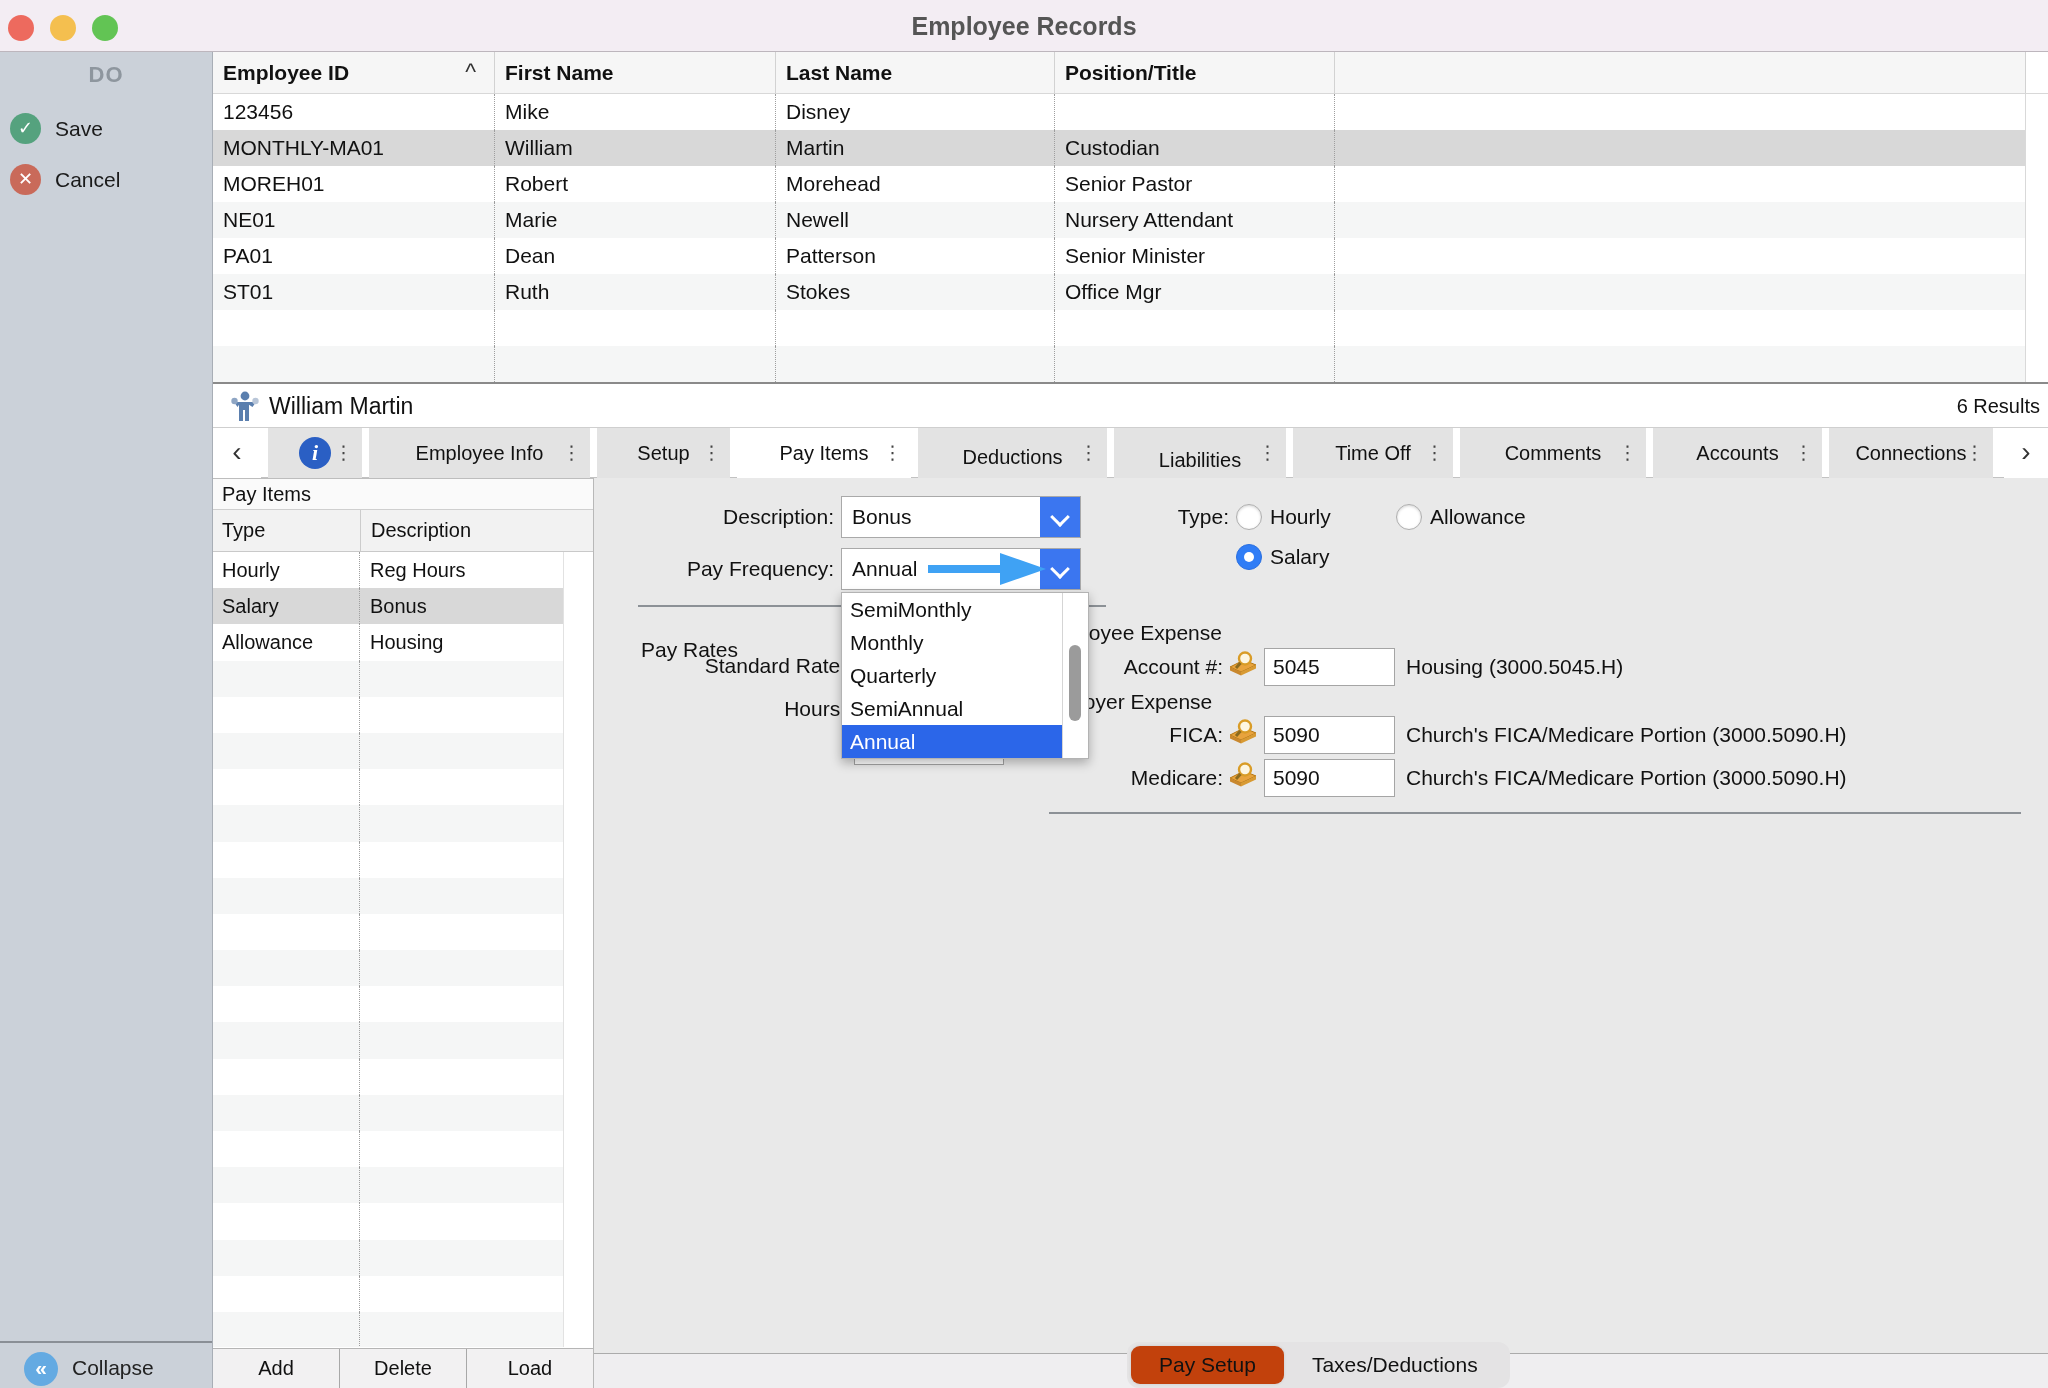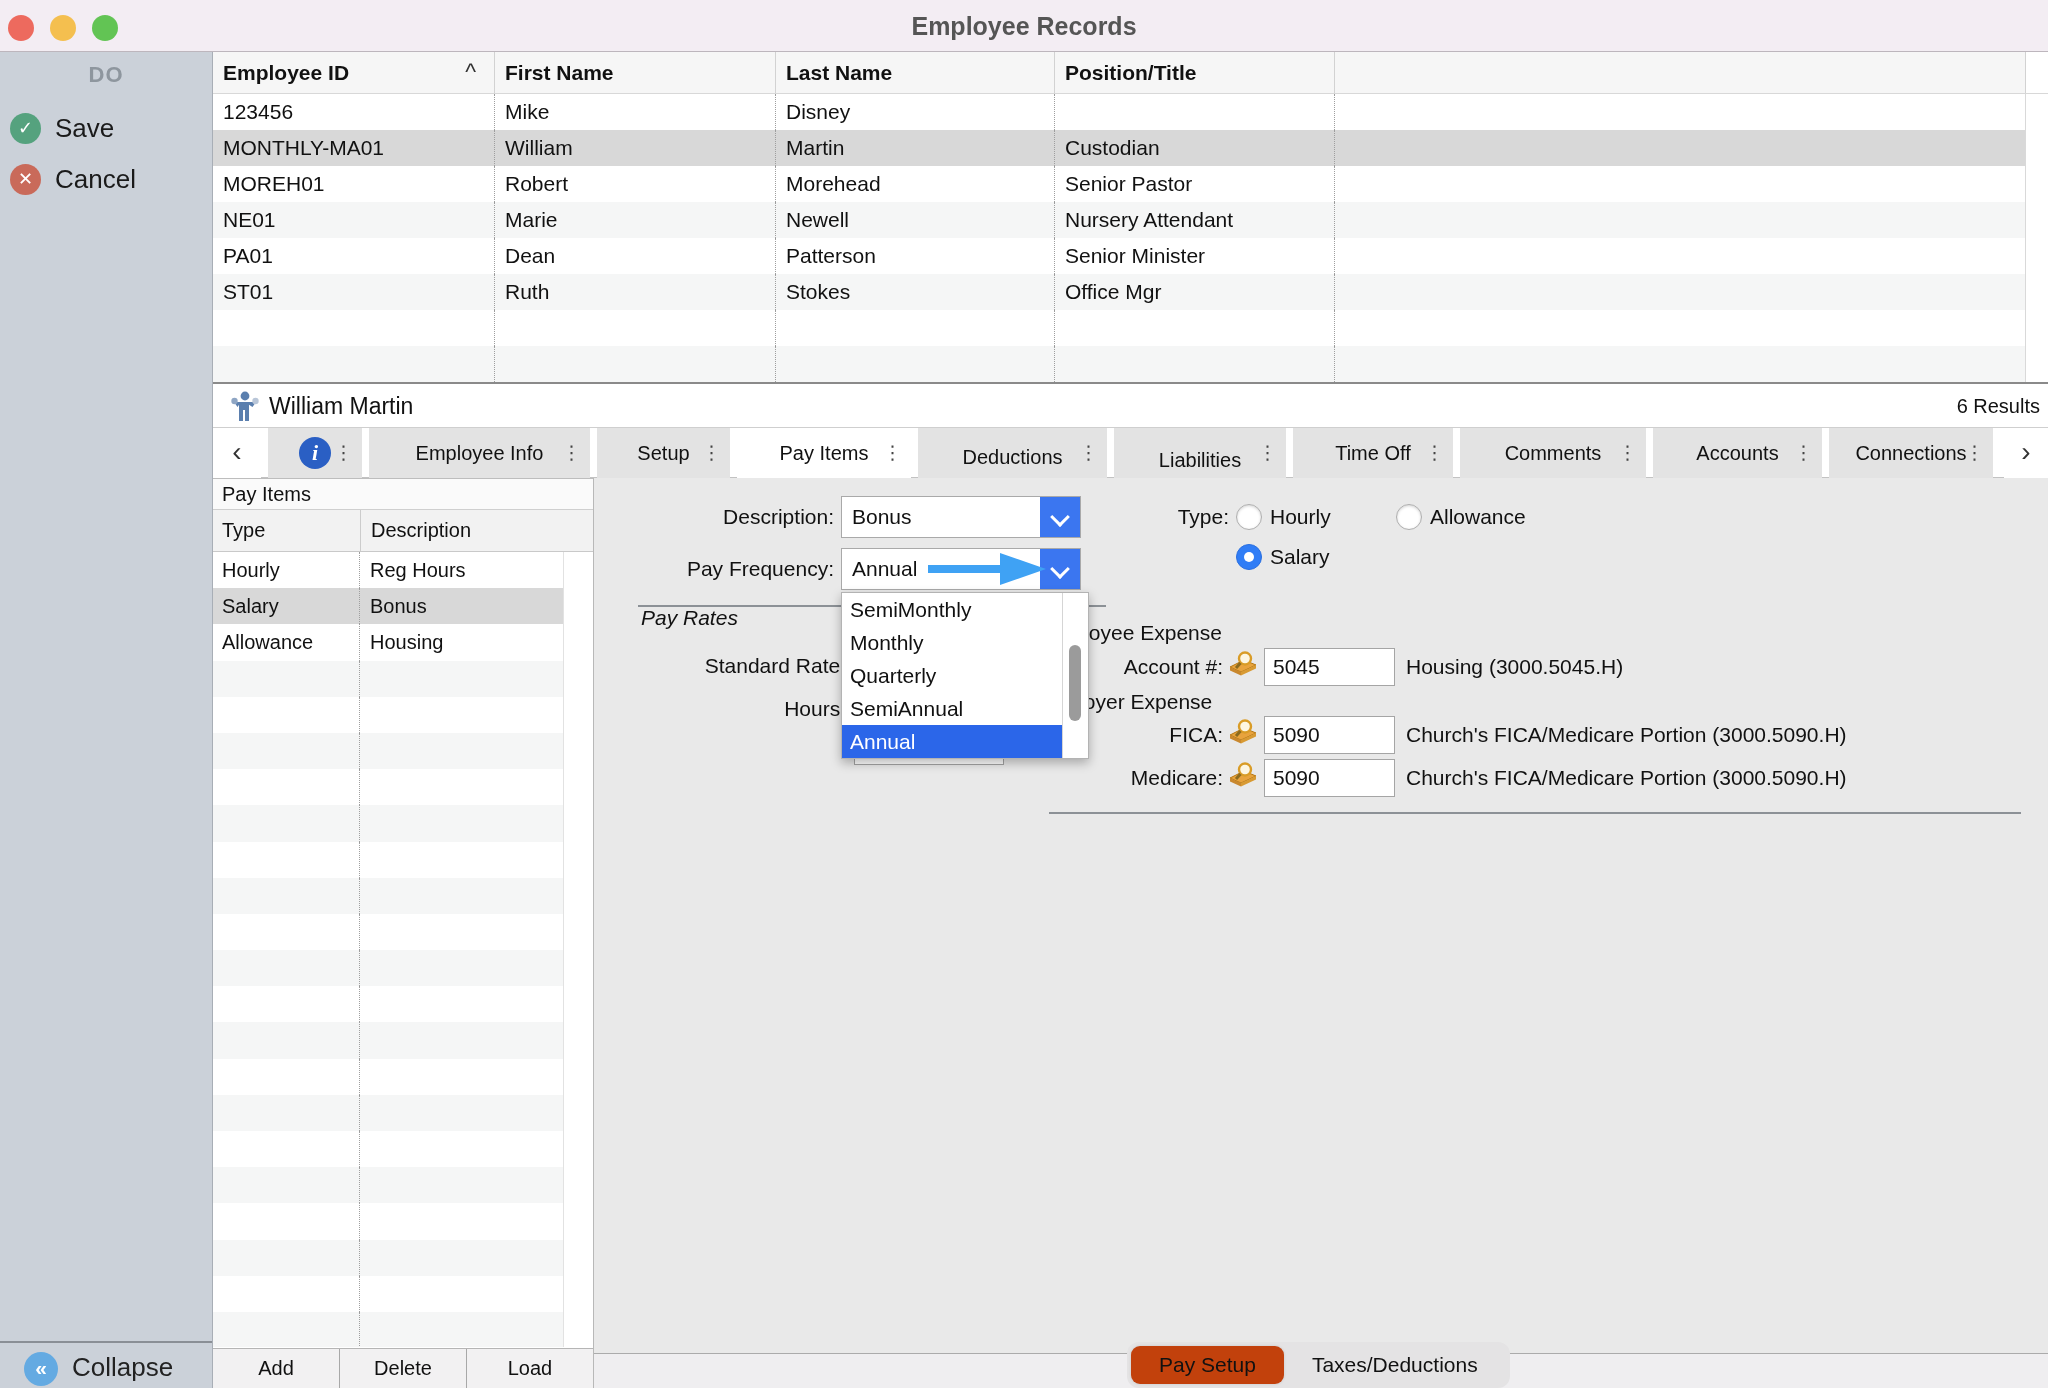--- a/index.html
+++ b/index.html
@@ -12,21 +12,21 @@
   #light-close { left:8px;  background:#ed6a5e; }
   #light-min   { left:50px; background:#f4bf4f; }
   #light-max   { left:92px; background:#62c454; }
   #win-title { position:absolute; left:0; right:0; top:0; height:52px; line-height:52px; text-align:center; font-size:25px; font-weight:bold; color:#555; }
 
   
   #sidebar { position:absolute; left:0; top:52px; width:213px; height:1336px; background:#cbd1d9; border-right:1px solid #a8aeb6; }
   #side-header { position:absolute; top:8px; left:0; width:100%; height:30px; line-height:30px; text-align:center; font-size:22px; font-weight:bold; color:#8e969e; letter-spacing:1px; }
   .side-item { position:absolute; left:0; width:100%; height:32px; cursor:default; }
   .side-item .bubble { position:absolute; left:10px; top:0; width:31px; height:31px; border-radius:50%; color:#fff; text-align:center; line-height:31px; font-size:18px; }
-  .side-item .s-label { position:absolute; left:55px; top:0; height:31px; line-height:31px; font-size:26px; color:#1a1a1a; }
+  .side-item .s-label { position:absolute; left:55px; top:0; height:31px; line-height:31px; font-size:21px; color:#1a1a1a; }
   #save-item { top:61px; }
   #cancel-item { top:112px; }
   #save-item .bubble { background:#55a27e; }
   #cancel-item .bubble { background:#c96a5a; }
   #collapse-sep { position:absolute; left:0; top:1289px; width:100%; border-top:2px solid #8a8f96; }
   #collapse-item { top:1300px; }
   #collapse-item .bubble { background:#64aae2; font-size:21px; font-weight:bold; left:24px; width:34px; height:34px; line-height:32px; }
   #collapse-item .s-label { left:72px; color:#222; }
 
   
@@ -394,21 +394,21 @@
   <div class="combo" style="left:247px; top:70px;">
     <span class="combo-val">Annual</span>
     <span class="combo-btn"></span>
   </div>
 
   <svg id="arrow-annot" width="120" height="40" viewBox="0 0 120 40">
     <polygon points="0,16 72,16 72,4 118,20 72,36 72,24 0,24" fill="#3fa2f4"></polygon>
   </svg>
 
   <div class="sepline" style="left:44px; top:127px; width:468px;"></div>
-  <div class="flabel" style="left:47px; top:128px;font-style:italic;">Pay Rates</div>
+  <div class="flabel" style="left:47px; top:160px;">Pay Rates</div>
   <div class="flabel r" style="left:0; top:176px; width:252px;">Standard Rate:</div>
   <input class="tinput" style="left: 260px; top: 170px; width: 160px; height: 38px;">
   <div class="flabel r" style="left:0; top:219px; width:252px;">Hours:</div>
   <input class="tinput" style="left: 260px; top: 243px; width: 150px; height: 44px;">
 
   <div class="flabel" style="left:447px; top:143px;">Employee Expense</div>
   <div class="flabel r" style="left:380px; top:177px; width:249px;">Account #:</div>
   <svg class="lookup-icon" style="left:634px; top:172px;" viewBox="0 0 30 26">
     <path d="M2 17 L13 22 L28 15 L16 10 Z" fill="#e8a33d" stroke="#b57712" stroke-width="1"></path>
     <path d="M2 17 l0 3.5 L13 25.5 l0-3.5 Z" fill="#c9882e"></path>

